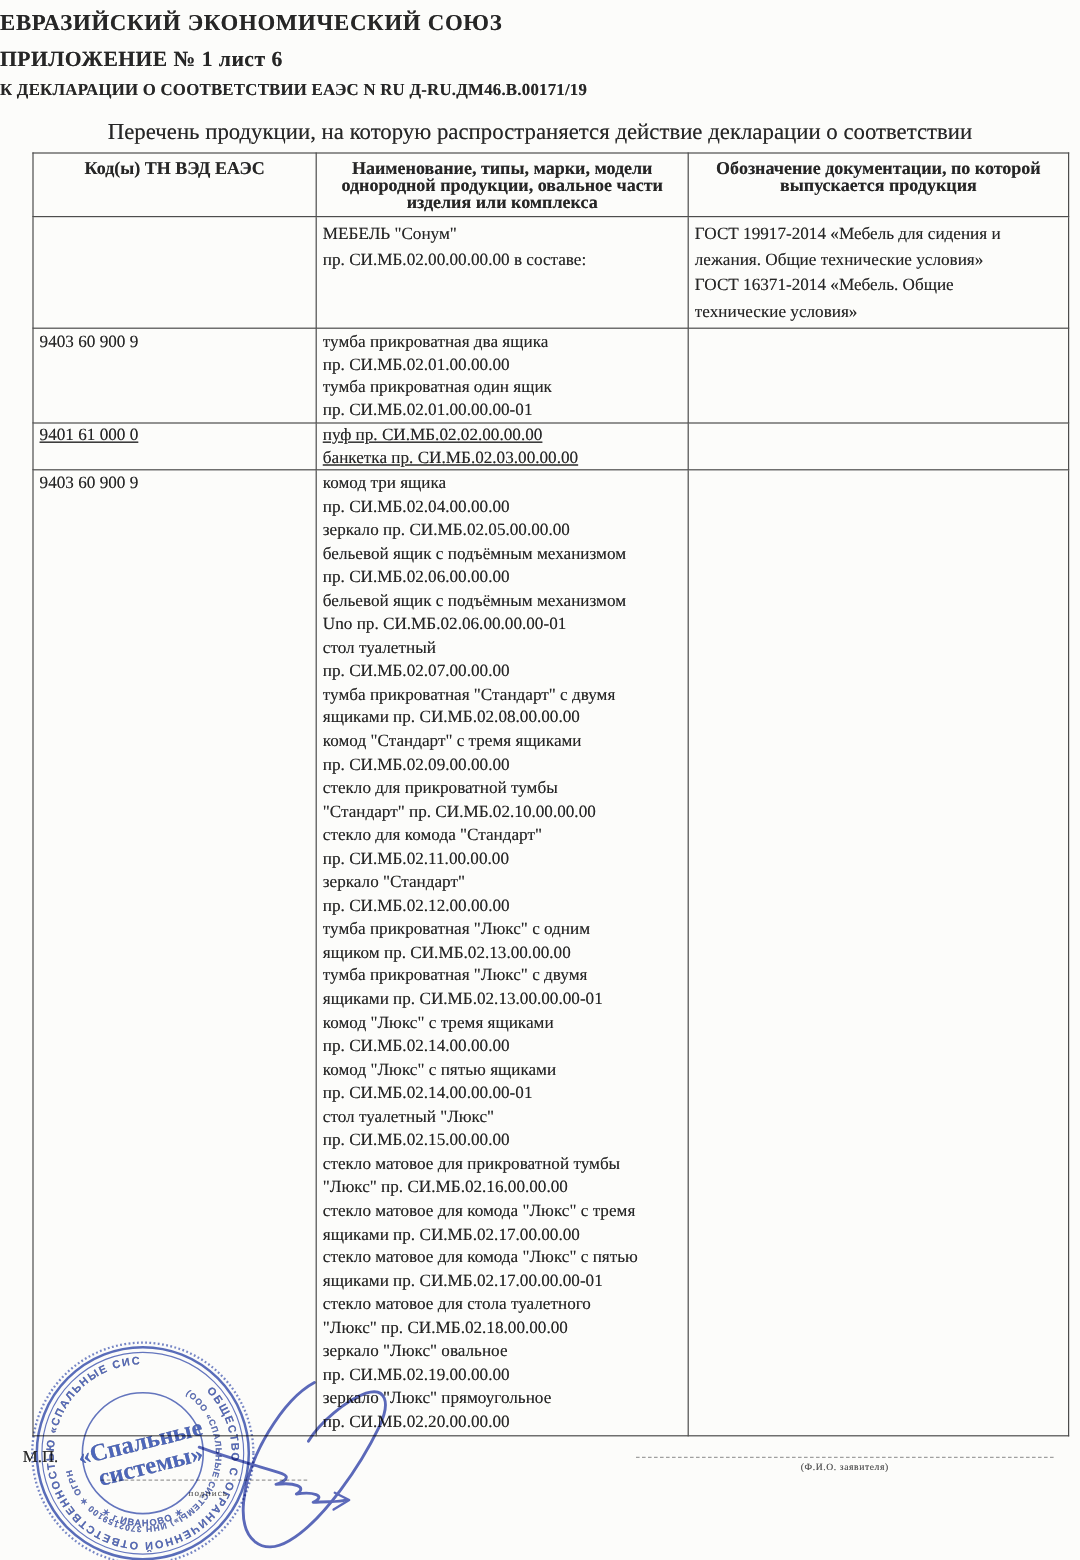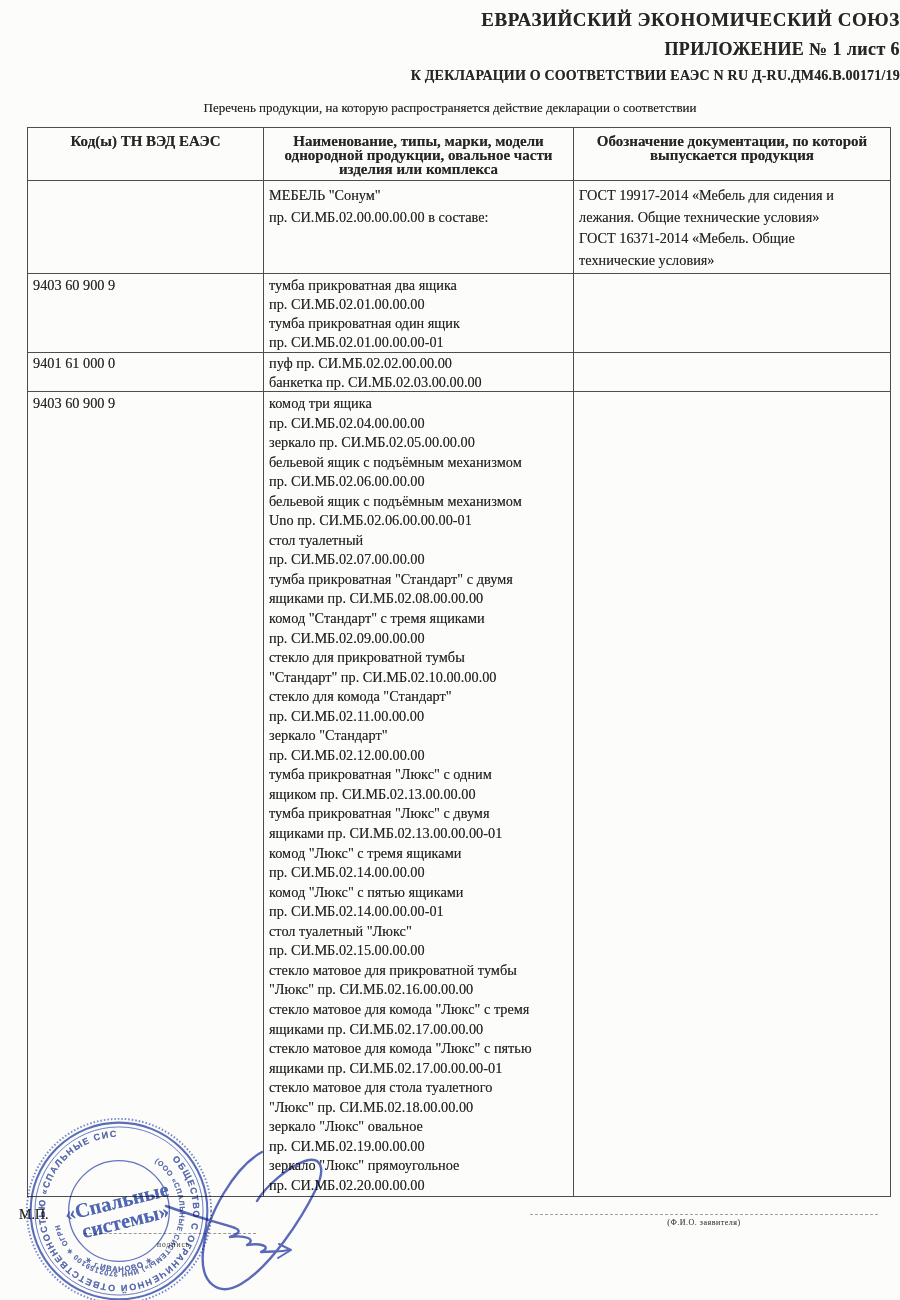--- a/index.html
+++ b/index.html
@@ -3,25 +3,25 @@
 <meta charset="utf-8">
 <style>
   html,body{margin:0;padding:0;}
   body{
     width:900px;height:1300px;position:relative;overflow:hidden;
     background:#fcfcfa;
     font-family:"Liberation Serif","DejaVu Serif",serif;
     color:#262626;
     text-shadow:0 0 .4px rgba(40,40,40,.55);
   }
-  .doc-header{position:absolute;left:0;top:0;width:900px;text-align:right;}
+  .doc-header{position:absolute;left:0;top:0;width:900px;text-align:left;}
   .h-line1{margin-top:9px;font-size:19px;font-weight:bold;letter-spacing:.6px;}
   .h-line2{margin-top:8px;font-size:18px;font-weight:bold;letter-spacing:.4px;}
   .h-line3{margin-top:8px;font-size:14px;font-weight:bold;letter-spacing:.2px;}
-  .subtitle{position:absolute;left:0;top:100px;width:900px;text-align:center;font-size:13px;}
+  .subtitle{position:absolute;left:0;top:100px;width:900px;text-align:center;font-size:19px;}
 
   table.products{
     position:absolute;left:27px;top:127px;width:863px;
     border-collapse:collapse;table-layout:fixed;
   }
   table.products col.c1{width:236px;}
   table.products col.c2{width:310px;}
   table.products col.c3{width:317px;}
   table.products th,table.products td{
     border:1px solid #4d4d4d;vertical-align:top;
@@ -31,21 +31,21 @@
     font-size:15px;font-weight:bold;text-align:center;
     line-height:14px;padding:6px 8px 4px 8px;height:48px;box-sizing:border-box;margin-top:36px;
   }
   table.products td{
     font-size:14.3px;white-space:pre-line;
     padding:2px 3px 0 5px;
   }
   td.code-cell{font-size:14.5px;}
   tr.r0{height:93px;} tr.r0 td{line-height:21.5px;padding-top:4px;}
   tr.r1{height:77px;} tr.r1 td{line-height:19px;}
-  tr.r2{height:38px;} tr.r2 td{line-height:18.5px;padding-top:1px;}
+  tr.r2{height:38px;} tr.r2 td{line-height:18.5px;padding-top:1px;text-decoration:underline;}
   tr.r3{height:805px;} tr.r3 td{line-height:19.55px;}
 
   .mp-label{position:absolute;left:19px;top:1207px;font-size:14px;font-weight:normal;color:#2a2a2a;z-index:1;}
   .sig-line{position:absolute;left:84px;top:1214px;width:172px;height:19px;border-bottom:1px dashed #9a9a9a;z-index:1;}
   .sig-label{position:absolute;left:112px;top:1240px;font-size:7.5px;color:#6d6d6d;letter-spacing:1px;z-index:1;padding-left:45px;}
 
   .stamp{position:absolute;left:24px;top:1116px;width:190px;height:190px;z-index:3;
          mix-blend-mode:multiply;opacity:.92;}
   .signature{position:absolute;left:0;top:1100px;width:900px;height:200px;z-index:4;
          mix-blend-mode:multiply;pointer-events:none;}

